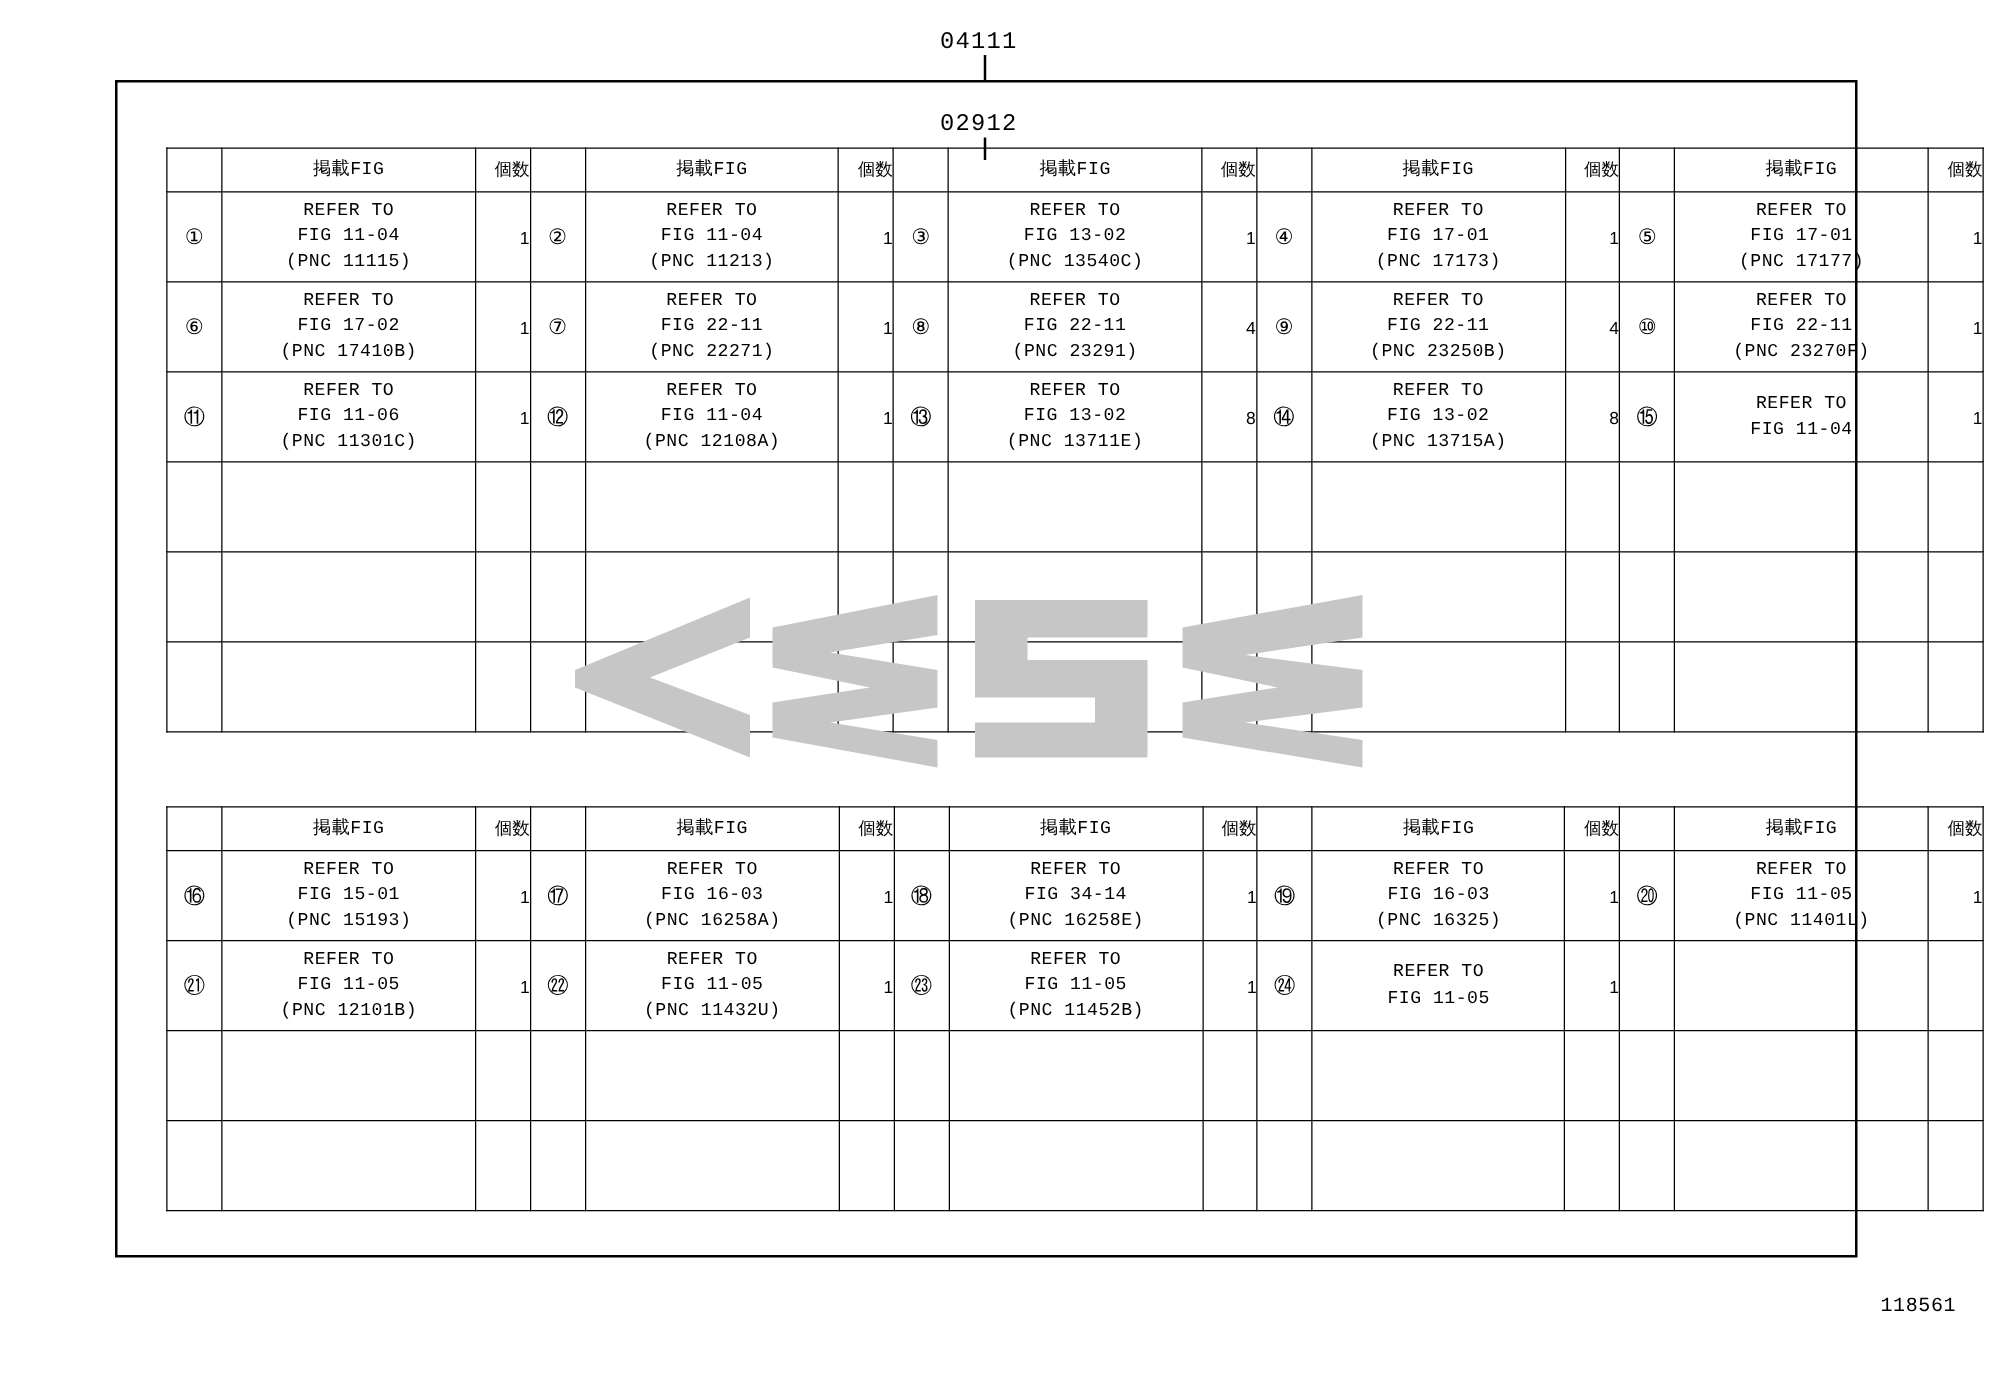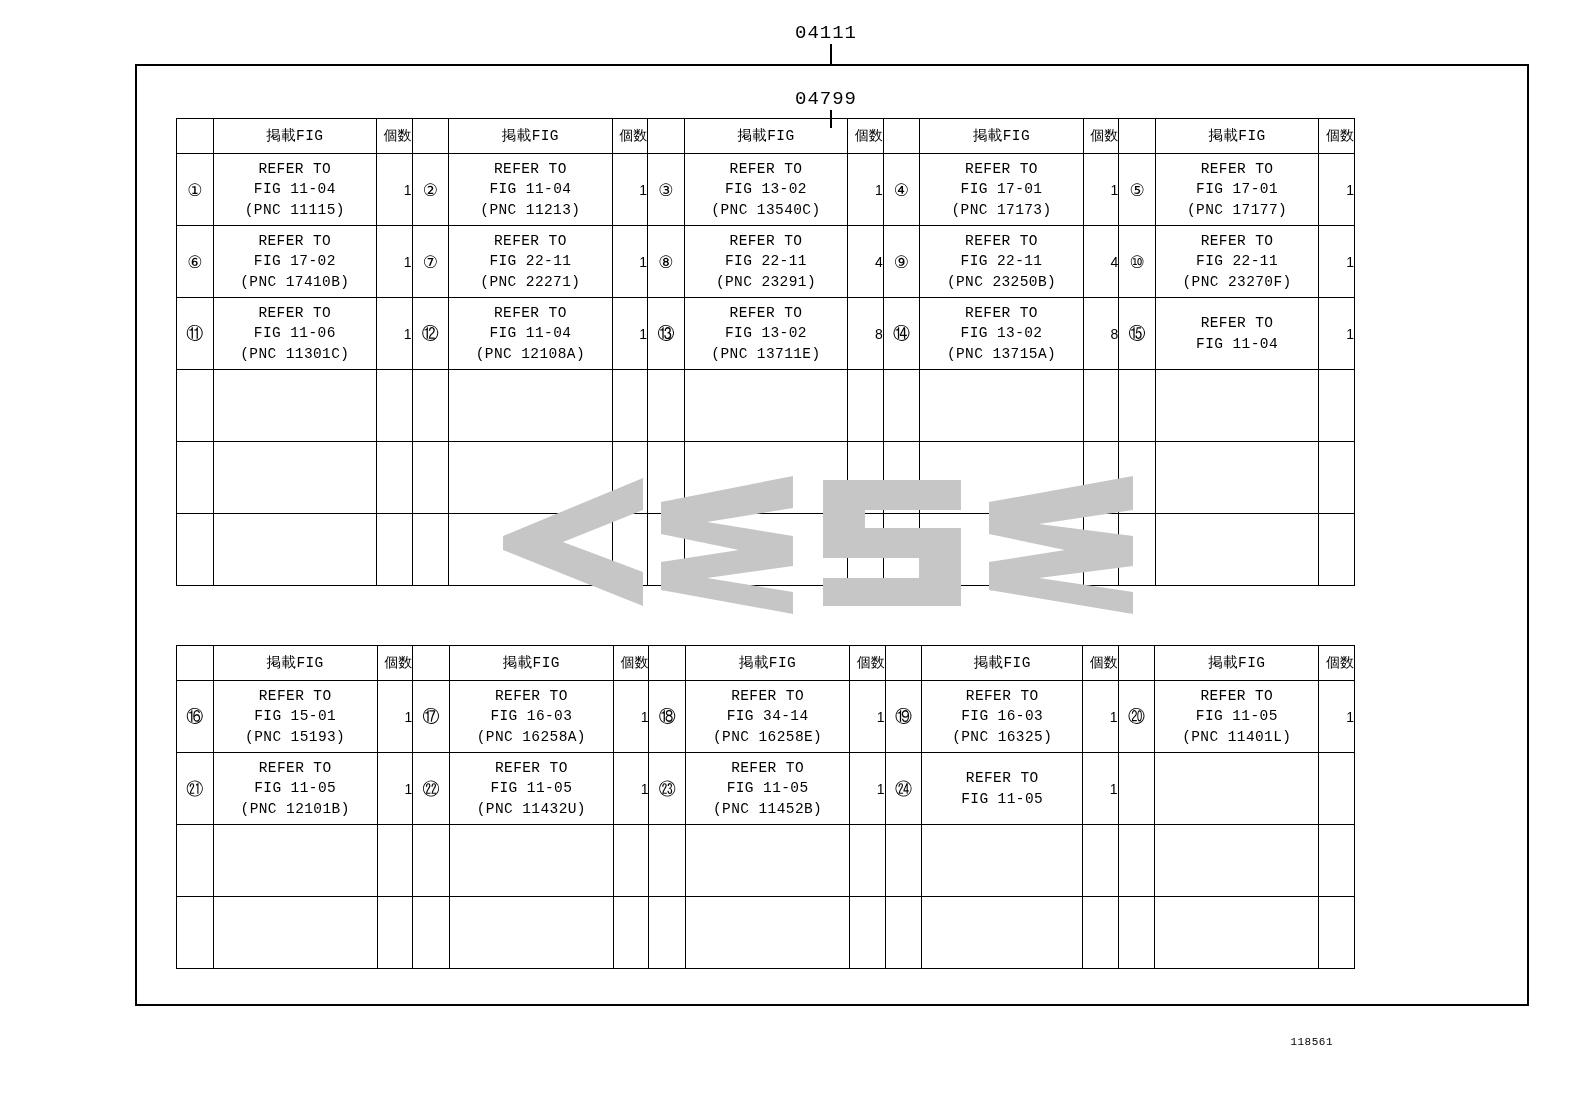--- a/index.html
+++ b/index.html
@@ -11,23 +11,22 @@
     width: 1592px;
     height: 1099px;
     font-family: "Liberation Sans", sans-serif;
     color: #000000;
     position: relative;
     overflow: hidden;
   }
   .page {
     position: absolute;
     left: 0; top: 0;
-    width: 1312px;
+    width: 1587px;
     height: 1099px;
-    margin-left: 43px;
   }
   
   .callout {
     position: absolute;
     font-family: "Liberation Mono", monospace;
     font-size: 19px;
     letter-spacing: 1px;
     white-space: nowrap;
   }
   #callout-04111 { left: 752px; top: 22px; }
@@ -112,33 +111,33 @@
     opacity: 1;
   }
   .watermark svg { display: block; }
 
   
   #doc-code {
     position: absolute;
     right: 22px;
     top: 1036px;
     font-family: "Liberation Mono", monospace;
-    font-size: 11px;
+    font-size: 16px;
     letter-spacing: 0.5px;
   }
 </style>
 </head>
 <body>
 
 <div class="page">
 
   <div class="callout" id="callout-04111">04111</div>
   <div class="leader" id="leader-04111"></div>
 
-  <div class="callout" id="callout-04112">04799</div>
+  <div class="callout" id="callout-04112">02912</div>
   <div class="leader" id="leader-04112"></div>
 
   <div class="outer-frame"></div>
 
   <table class="fig-table" id="table-top">
     <tbody id="tbody-top">
         <tr>
           <td class="c-idx hdr hdr-blank"></td>
           <td class="c-fig hdr" style="text-align: center; padding: 0px; font-weight: normal;">掲載FIG</td>
           <td class="c-qty hdr">個数</td>

